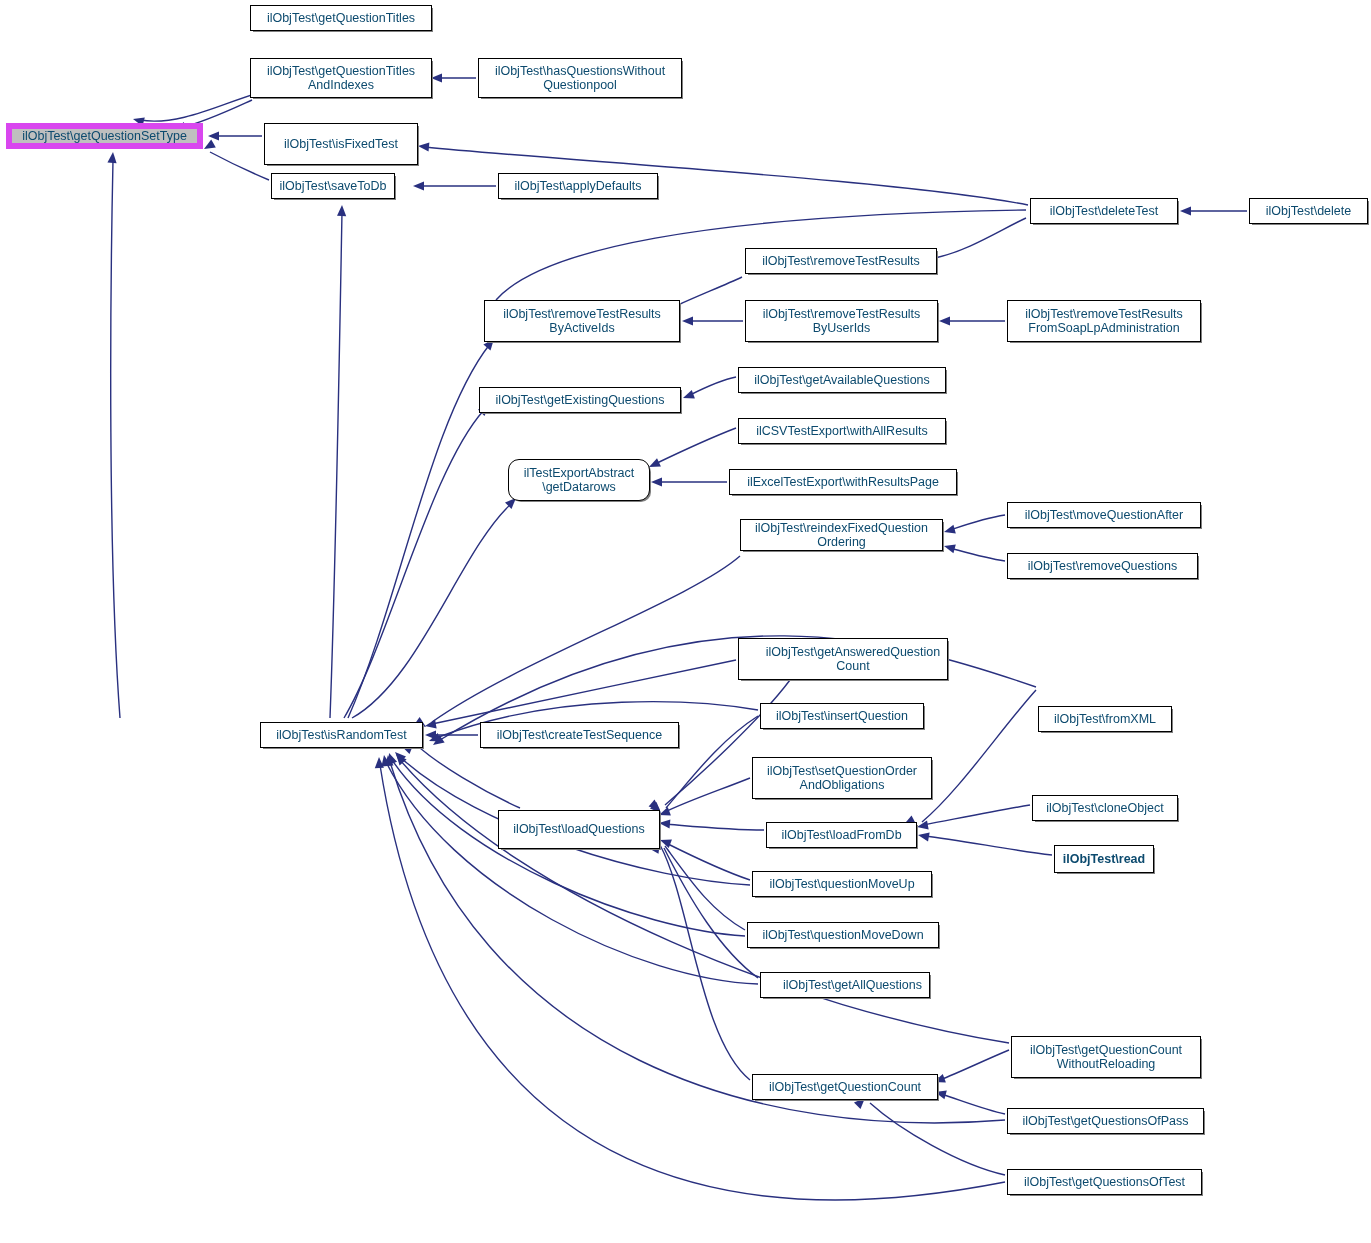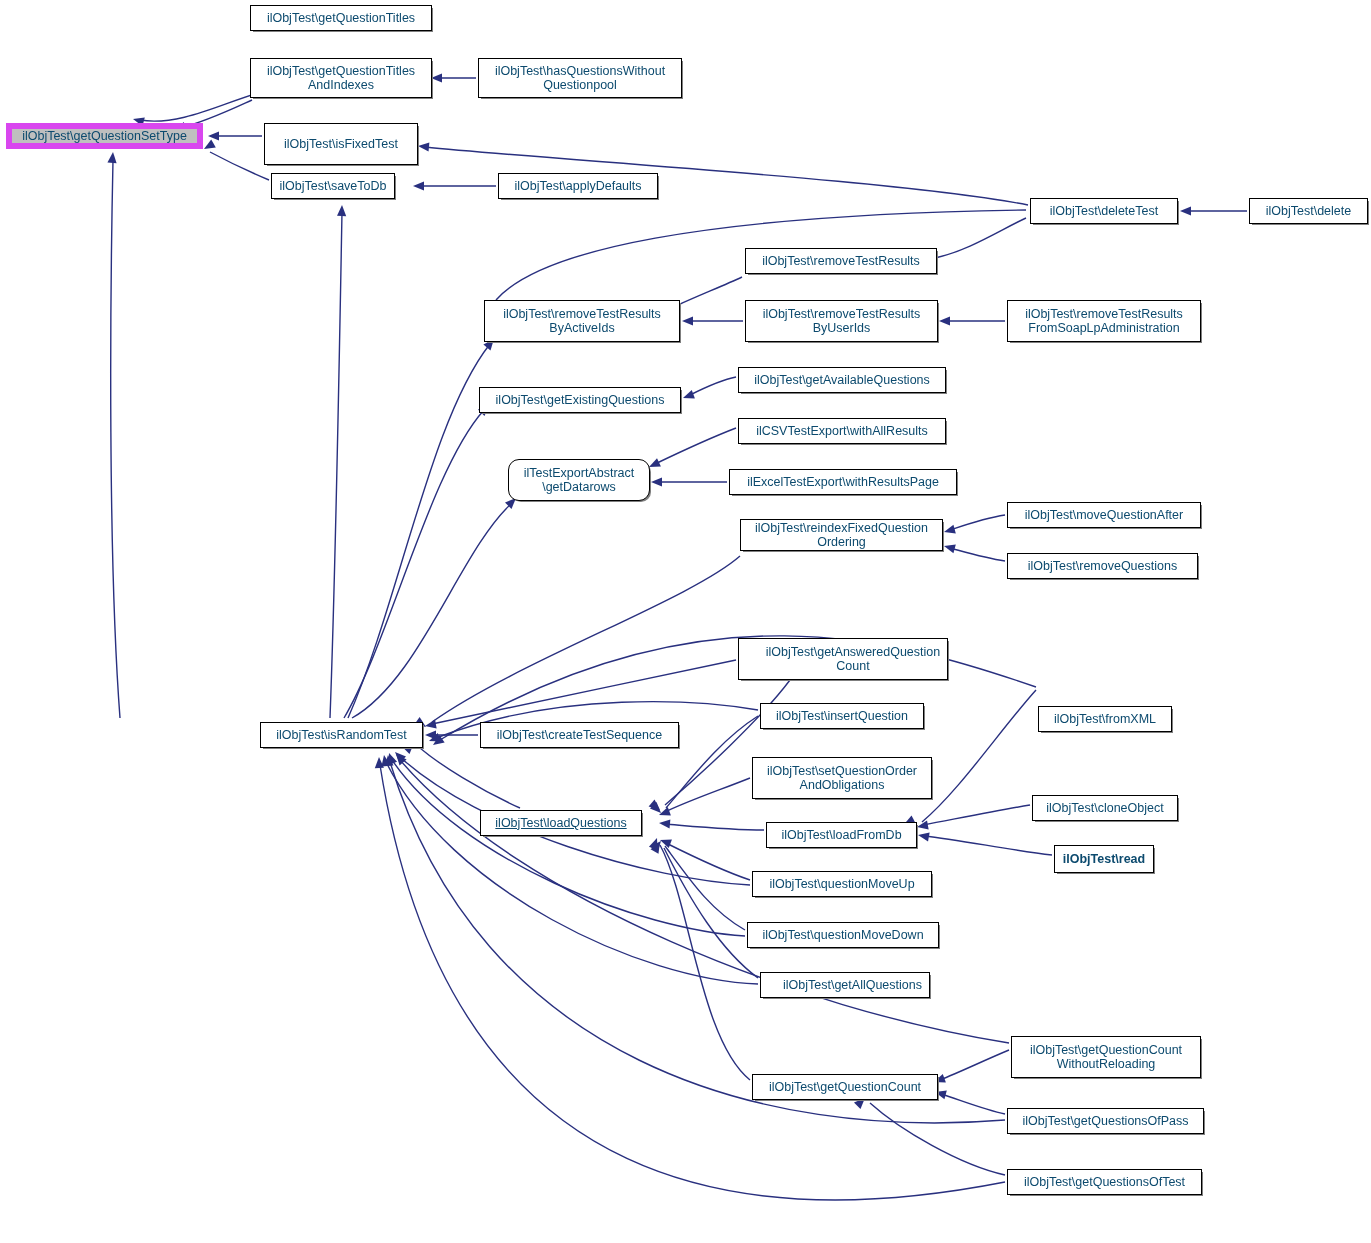--- a/index.html
+++ b/index.html
@@ -181,21 +181,21 @@
       <div class="node" style="left: 1007px; top: 553px; width: 191px; height: 26px;">ilObjTest\removeQuestions</div>
       <div class="node" style="left: 738px; top: 638px; width: 210px; height: 42px; padding-left: 20px;">ilObjTest\getAnsweredQuestion
 Count</div>
       <div class="node" style="left: 1038px; top: 674px; width: 134px; height: 26px; margin-top: 32px;">ilObjTest\fromXML</div>
       <div class="node" style="left: 760px; top: 703px; width: 164px; height: 26px;">ilObjTest\insertQuestion</div>
       <div class="node" style="left: 260px; top: 722px; width: 163px; height: 26px;">ilObjTest\isRandomTest</div>
       <div class="node" style="left: 480px; top: 722px; width: 199px; height: 26px;">ilObjTest\createTestSequence</div>
       <div class="node" style="left: 752px; top: 757px; width: 180px; height: 42px;">ilObjTest\setQuestionOrder
 AndObligations</div>
       <div class="node" style="left: 1032px; top: 795px; width: 146px; height: 26px;">ilObjTest\cloneObject</div>
-      <div class="node" style="left: 480px; top: 810px; width: 162px; height: 26px; text-decoration: underline;">ilObjTest\loadQuestions</div>
+      <div class="node" style="left: 498px; top: 810px; width: 162px; height: 39px;">ilObjTest\loadQuestions</div>
       <div class="node" style="left: 766px; top: 822px; width: 151px; height: 26px;">ilObjTest\loadFromDb</div>
       <div class="node" style="left: 1054px; top: 845px; width: 100px; height: 28px; font-weight: bold;">ilObjTest\read</div>
       <div class="node" style="left: 752px; top: 871px; width: 180px; height: 26px;">ilObjTest\questionMoveUp</div>
       <div class="node" style="left: 747px; top: 922px; width: 192px; height: 26px;">ilObjTest\questionMoveDown</div>
       <div class="node" style="left: 760px; top: 972px; width: 170px; height: 26px; padding-left: 15px;">ilObjTest\getAllQuestions</div>
       <div class="node" style="left: 1011px; top: 1036px; width: 190px; height: 42px;">ilObjTest\getQuestionCount
 WithoutReloading</div>
       <div class="node" style="left: 752px; top: 1074px; width: 186px; height: 26px;">ilObjTest\getQuestionCount</div>
       <div class="node" style="left: 1007px; top: 1108px; width: 197px; height: 26px;">ilObjTest\getQuestionsOfPass</div>
       <div class="node" style="left: 1007px; top: 1169px; width: 195px; height: 26px;">ilObjTest\getQuestionsOfTest</div>

